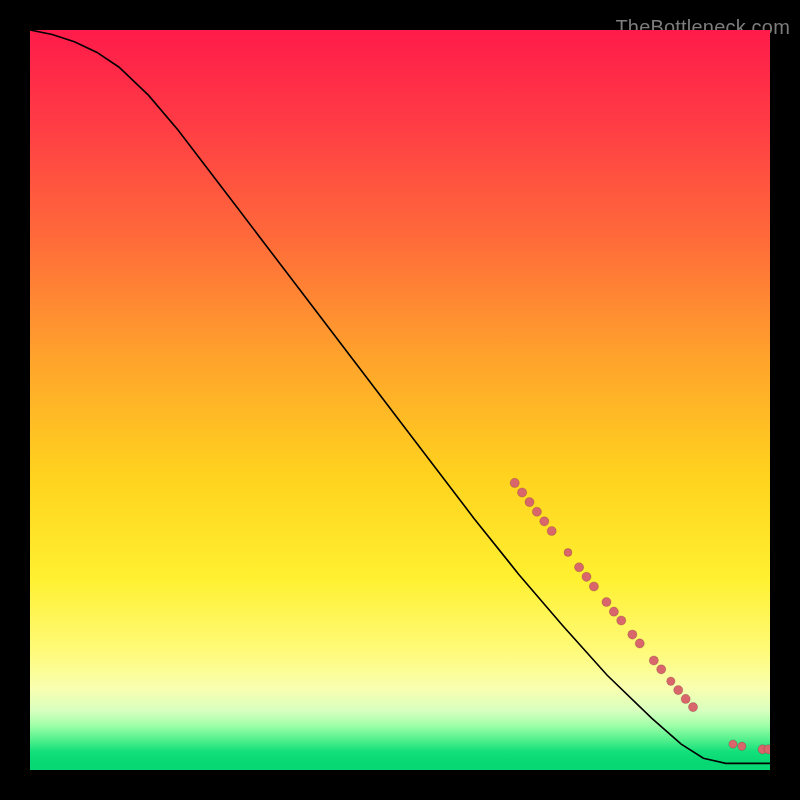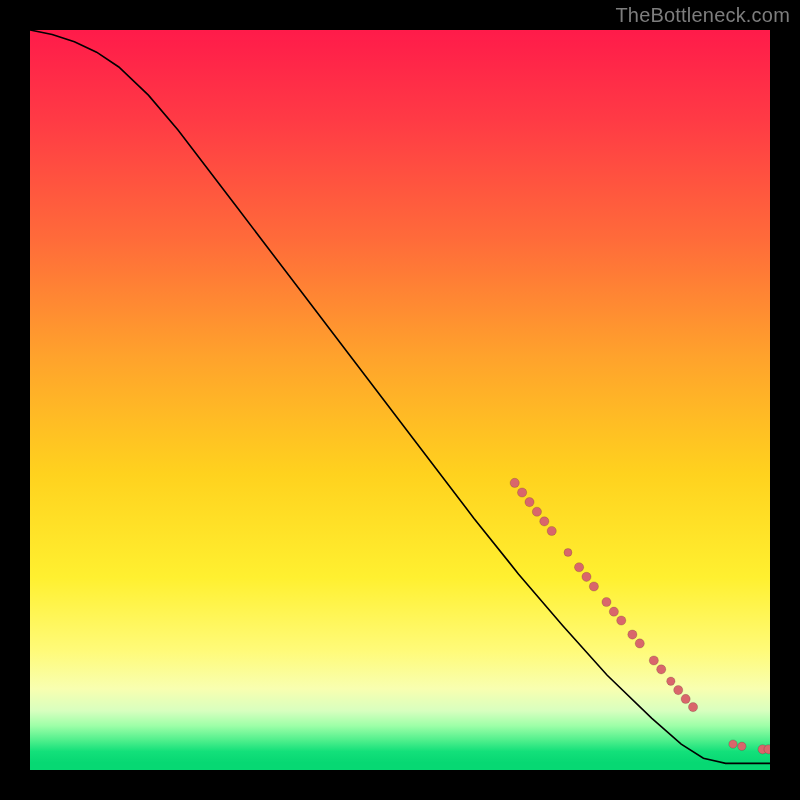--- a/index.html
+++ b/index.html
@@ -57,21 +57,21 @@
     stroke: #000;
     stroke-width: 1.6;
   }
   .marker {
     fill: #d9666b;
     stroke: rgba(0,0,0,0.25);
     stroke-width: 0.6;
   }
   .watermark {
     position: absolute;
-    top: 4px;
+    top: 16px;
     right: 10px;
     color: #7d7d7d;
     font-size: 20px;
     font-weight: 500;
     letter-spacing: 0.2px;
   }
 </style>
 </head>
 <body>
 

